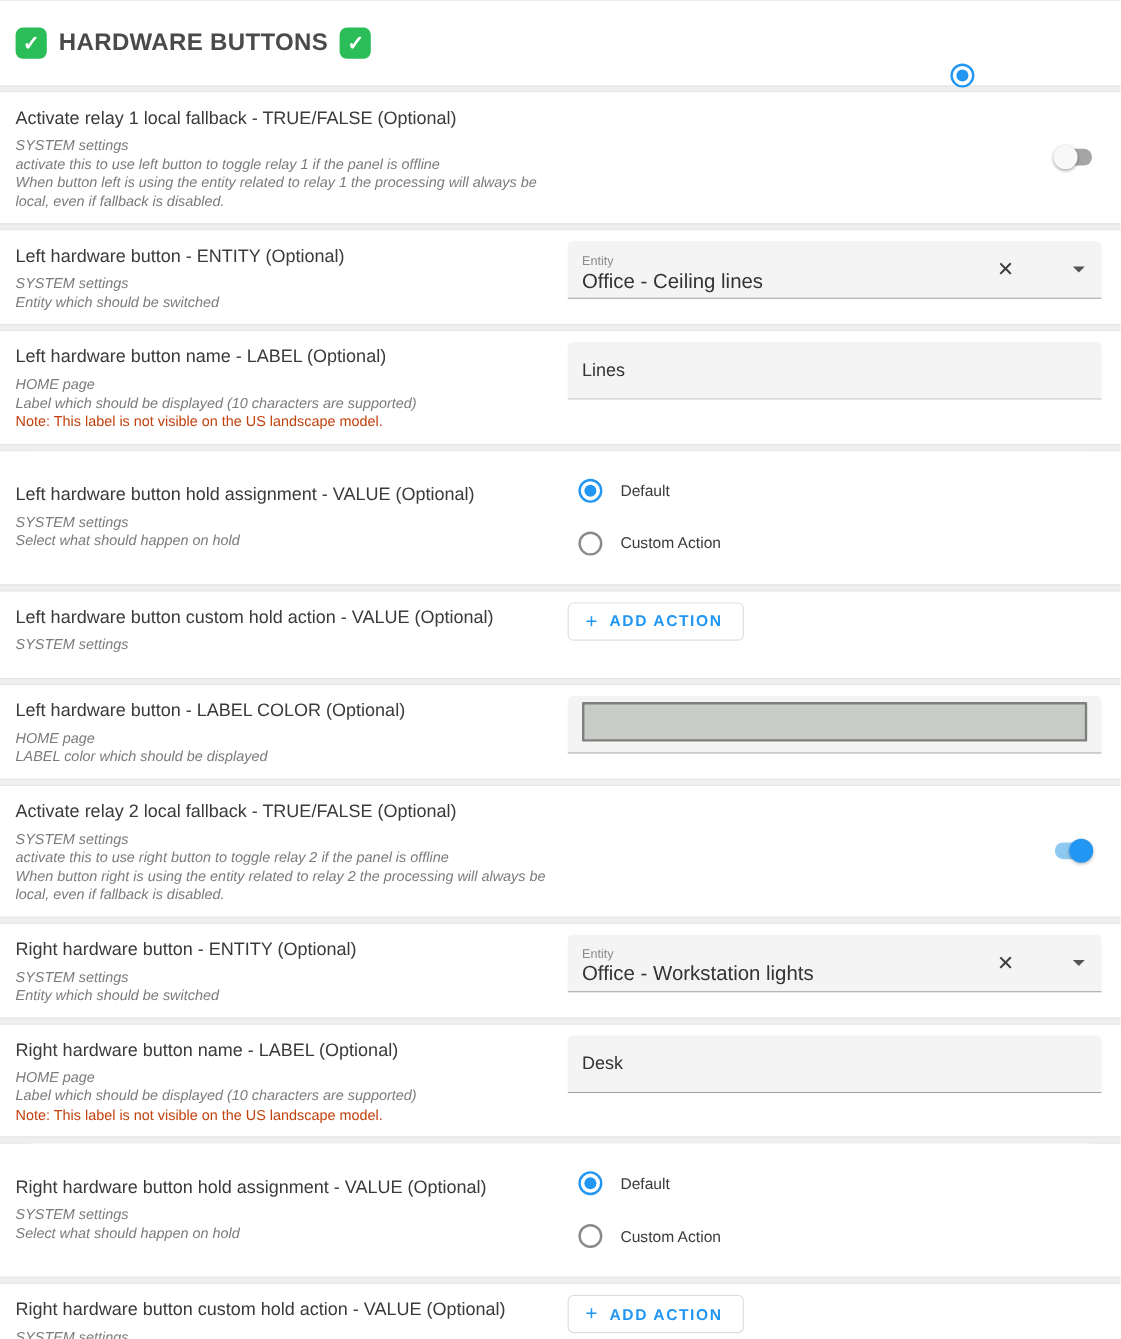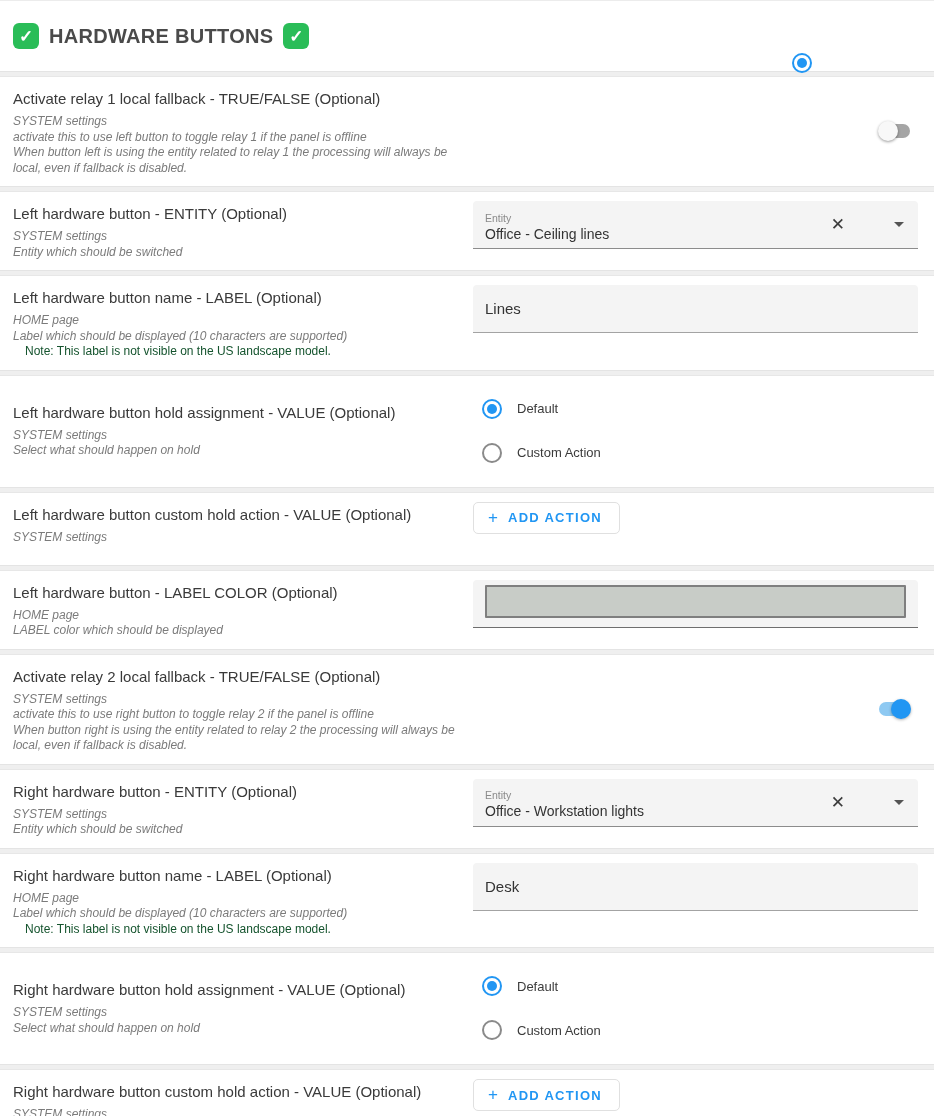--- a/index.html
+++ b/index.html
@@ -15,21 +15,21 @@
   .header-radio { position:absolute; left:483px; top:27px; }
 
   
   .sep { height:6px; background:#efefef; border-top:1px solid #e4e4e4; border-bottom:1px solid #e7e7e7; }
 
   
   .row { display:flex; background:#fff; padding:9px 16px 10px 13px; align-items:flex-start; }
   .text-col { width:452px; flex-shrink:0; padding-top:3px; }
   .row-title { font-size:15px; line-height:20px; color:#3a3a3a; margin-bottom:5px; }
   .row-context, .row-desc { font-size:12px; line-height:15.5px; color:#7b7b7b; font-style:italic; }
-  .row-note { font-size:12px; line-height:15.5px; color:#14532d;margin-left:12px; }
+  .row-note { font-size:12px; line-height:15.5px; color:#c2410c; }
   .ctl-col { margin-left:auto; width:445px; flex-shrink:0; }
 
   .h-toggle { min-height:92px; }
   .h-select { min-height:67px; }
   .h-name   { min-height:74px; }
   .h-radio  { min-height:111px; align-items:center;border-radius:27px; }
   .h-radio .text-col { padding-top:0; }
   .h-btn    { min-height:72px; }
   .h-color  { min-height:71px; }
 
@@ -39,21 +39,21 @@
   .toggle .track { position:absolute; left:1px; top:3px; width:31px; height:14px; border-radius:7px; background:#a5a5a5; }
   .toggle .knob  { position:absolute; left:0; top:0; width:20px; height:20px; border-radius:50%; background:#f8f8f8; box-shadow:0 1px 3px rgba(0,0,0,.4); }
   .toggle.on .track { background:#8ec9f2; }
   .toggle.on .knob  { left:auto; right:0; background:#2196f3; box-shadow:0 1px 3px rgba(0,0,0,.3); }
 
   
   .field { width:445px; height:48px; background:#f4f4f4; border-bottom:1px solid #8c8c8c; border-radius:4px 4px 0 0; }
   .select-field { display:flex; align-items:center; padding:0 14px 0 12px;gap:32px; }
   .sf-text { flex:1; padding-top:6px; }
   .sf-label { font-size:10.5px; color:#8a8a8a; line-height:13px; }
-  .sf-value { font-size:14px; color:#333; line-height:19px; }
+  .sf-value { font-size:17px; color:#333; line-height:19px; }
   .sf-clear { font-size:17px; color:#3c3c3c; cursor:pointer; margin-right:17px; line-height:1; }
   .sf-caret { width:0; height:0; border-left:5px solid transparent; border-right:5px solid transparent; border-top:5.5px solid #545454; cursor:pointer; }
 
   .text-input { display:block; padding:0 12px; font-family:"Liberation Sans",sans-serif; font-size:15px; color:#333; border:none; border-bottom:1px solid #a3a3a3; outline:none; }
 
   .color-field { padding:5px 12px 9px 12px; border-bottom:1px solid #6e6e6e; }
   .swatch { width:100%; height:100%; border:2px solid #7f7f7f; border-radius:1px; }
 
   
   .ctl-radio { display:flex; flex-direction:column; gap:24px; padding-left:9px; }

